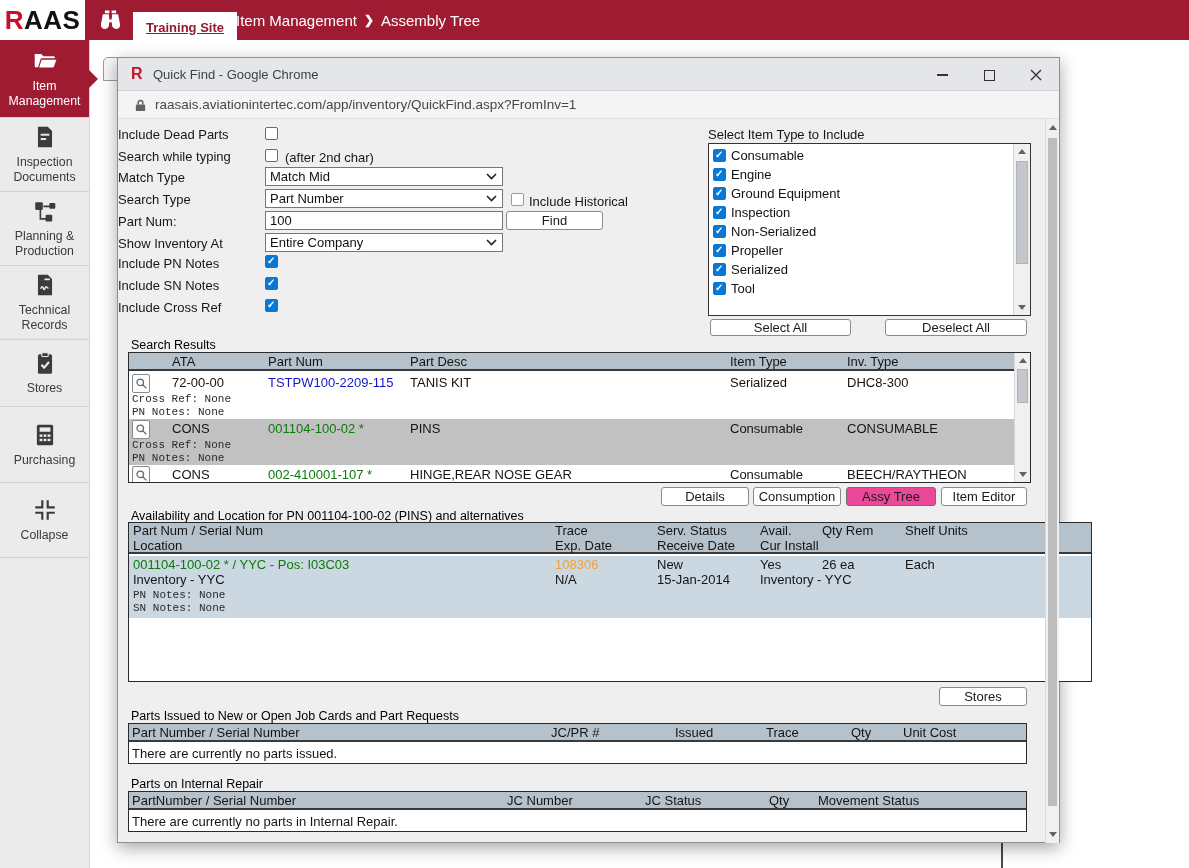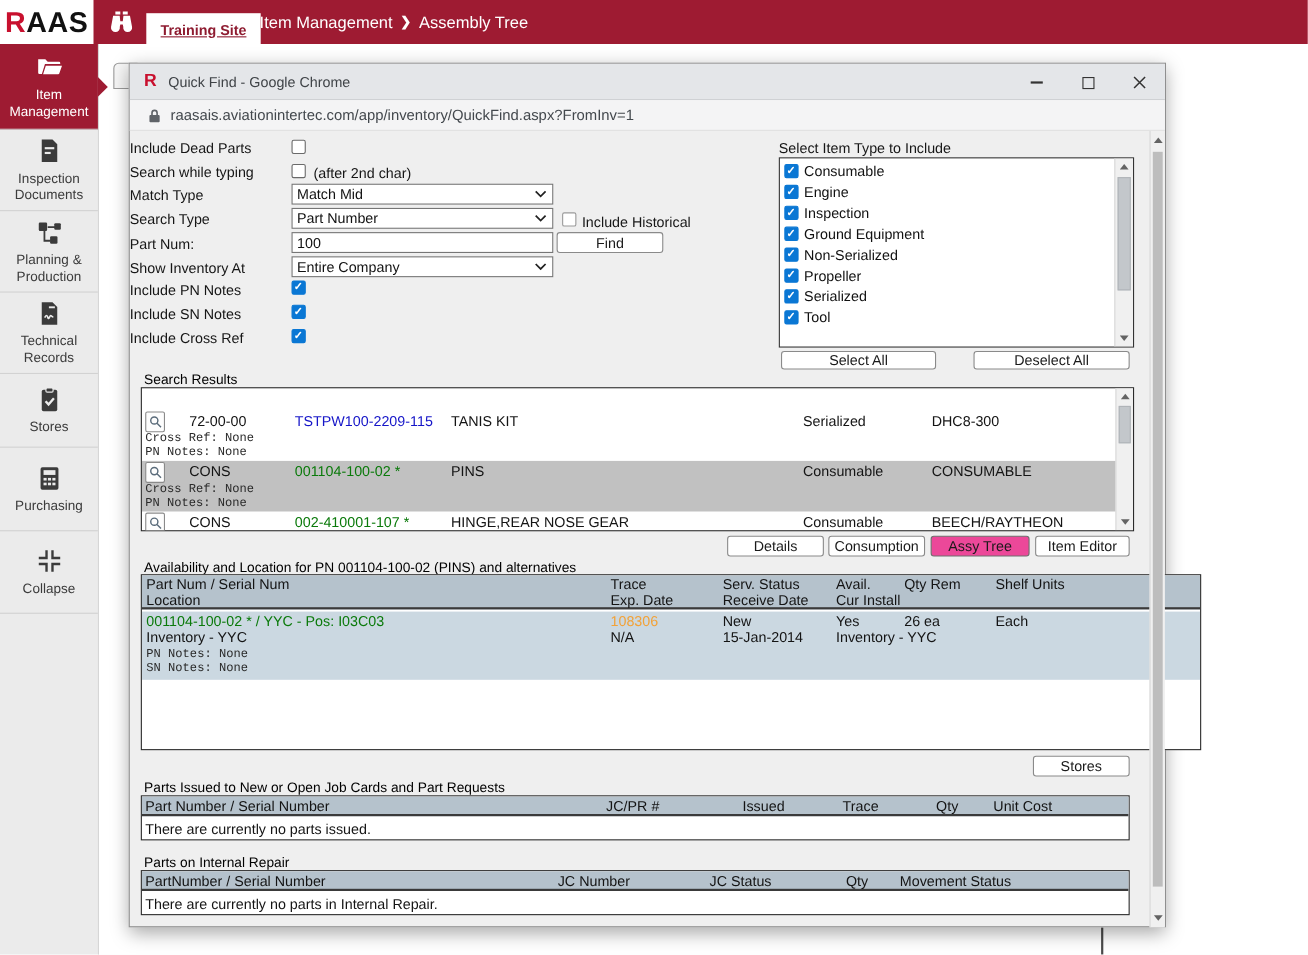--- a/index.html
+++ b/index.html
@@ -239,25 +239,25 @@
         <div class="lb-row">
             <span class="cb on"></span>
             <span class="lb-lbl">Consumable</span>
           </div>
         <div class="lb-row">
             <span class="cb on"></span>
             <span class="lb-lbl">Engine</span>
           </div>
         <div class="lb-row">
             <span class="cb on"></span>
+            <span class="lb-lbl">Ground Equipment</span>
+          </div>
+        <div class="lb-row">
+            <span class="cb on"></span>
             <span class="lb-lbl">Inspection</span>
-          </div>
-        <div class="lb-row">
-            <span class="cb on"></span>
-            <span class="lb-lbl">Ground Equipment</span>
           </div>
         <div class="lb-row">
             <span class="cb on"></span>
             <span class="lb-lbl">Non-Serialized</span>
           </div>
         <div class="lb-row">
             <span class="cb on"></span>
             <span class="lb-lbl">Propeller</span>
           </div>
         <div class="lb-row">
@@ -277,20 +277,27 @@
     </div>
     <div class="btn" style="left:592px;top:261px;width:141px;height:17px">
         <span>Select All</span>
       </div>
     <div class="btn" style="left:767px;top:261px;width:142px;height:17px">
         <span>Deselect All</span>
       </div>
 
     <span class="sec-title" style="left:13px;top:280px">Search Results</span>
     <div class="tbl" style="left:10px;top:294px;width:903px;height:131px">
+      <div class="thead" style="height:18px">
+        <span class="hcell" style="left:43px;top:1px">ATA</span>
+        <span class="hcell" style="left:139px;top:1px">Part Num</span>
+        <span class="hcell" style="left:281px;top:1px">Part Desc</span>
+        <span class="hcell" style="left:601px;top:1px">Item Type</span>
+        <span class="hcell" style="left:718px;top:1px">Inv. Type</span>
+      </div>
 
       <div class="abs" style="left:0;top:20px;width:886px;height:46px">
         <span class="mag-btn" style="left:3px;top:1px">
             <svg width="13" height="13" viewBox="0 0 16 16" fill="none" stroke="#5a6b7a" stroke-width="1.6">
               <circle cx="6.5" cy="6.5" r="4"></circle>
               <path d="M9.5 9.5L14 14"></path>
             </svg>
           </span>
         <span class="cell" style="left:43px;top:2px">72-00-00</span>
         <span class="cell lnk-blue" style="left:139px;top:2px">TSTPW100-2209-115</span>

